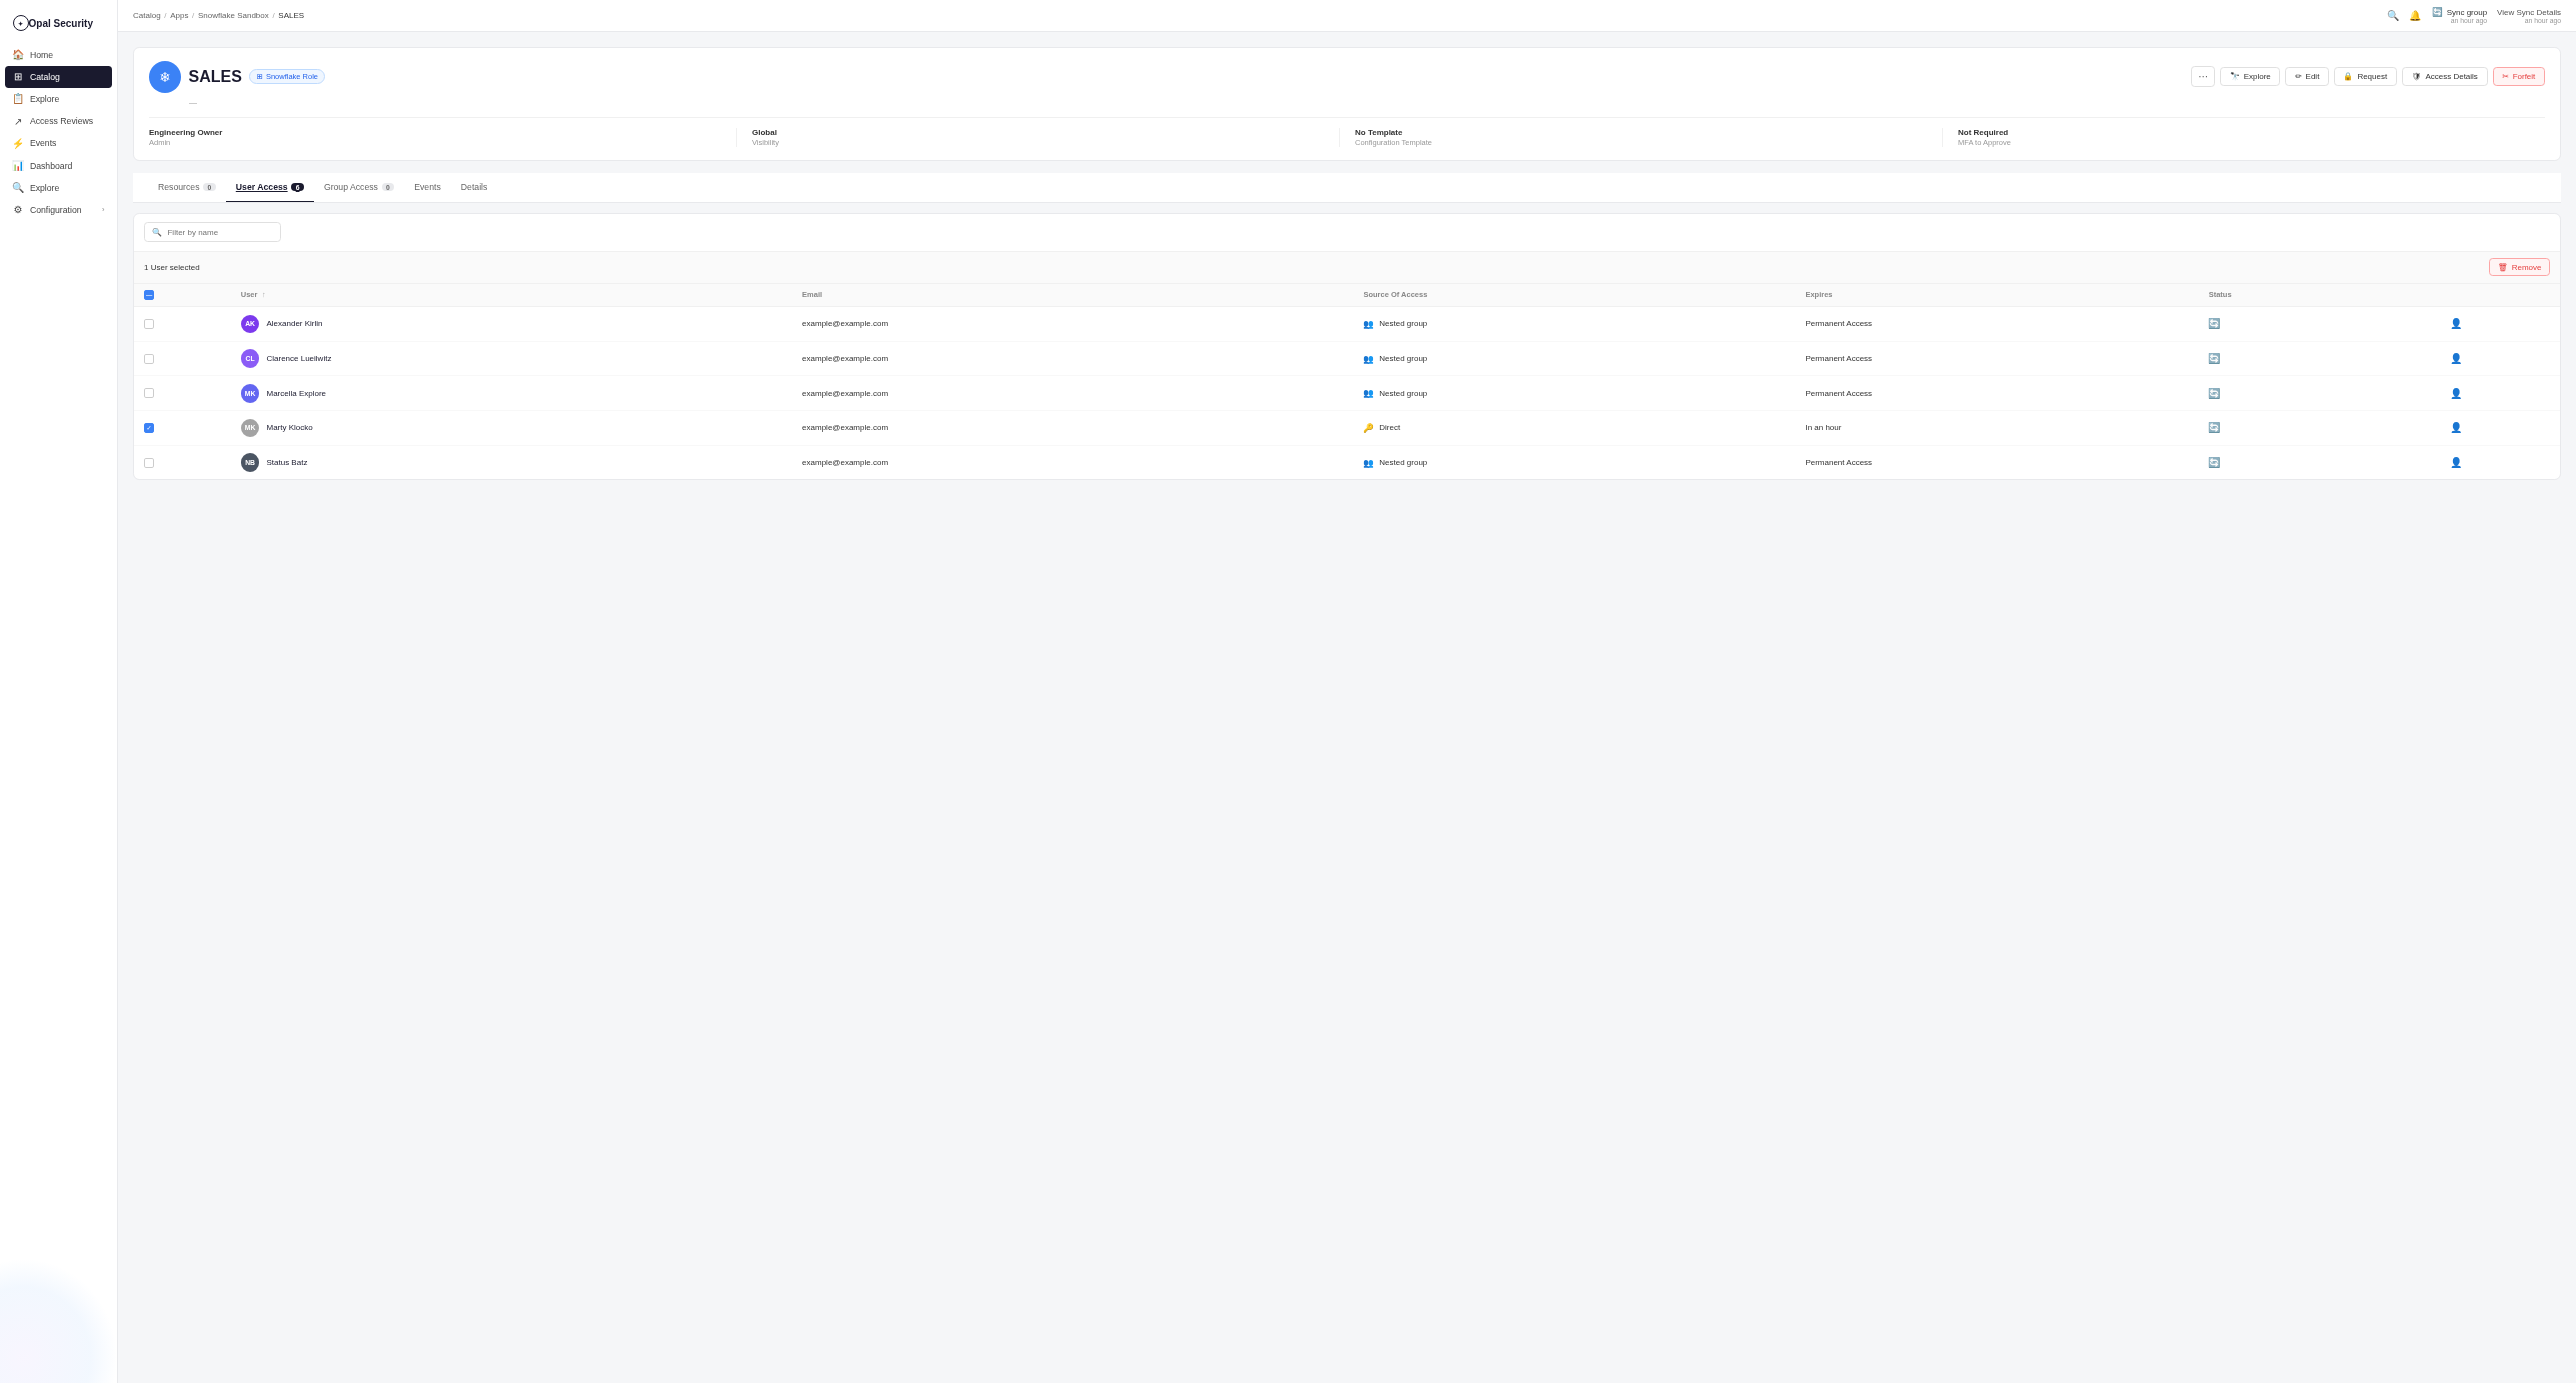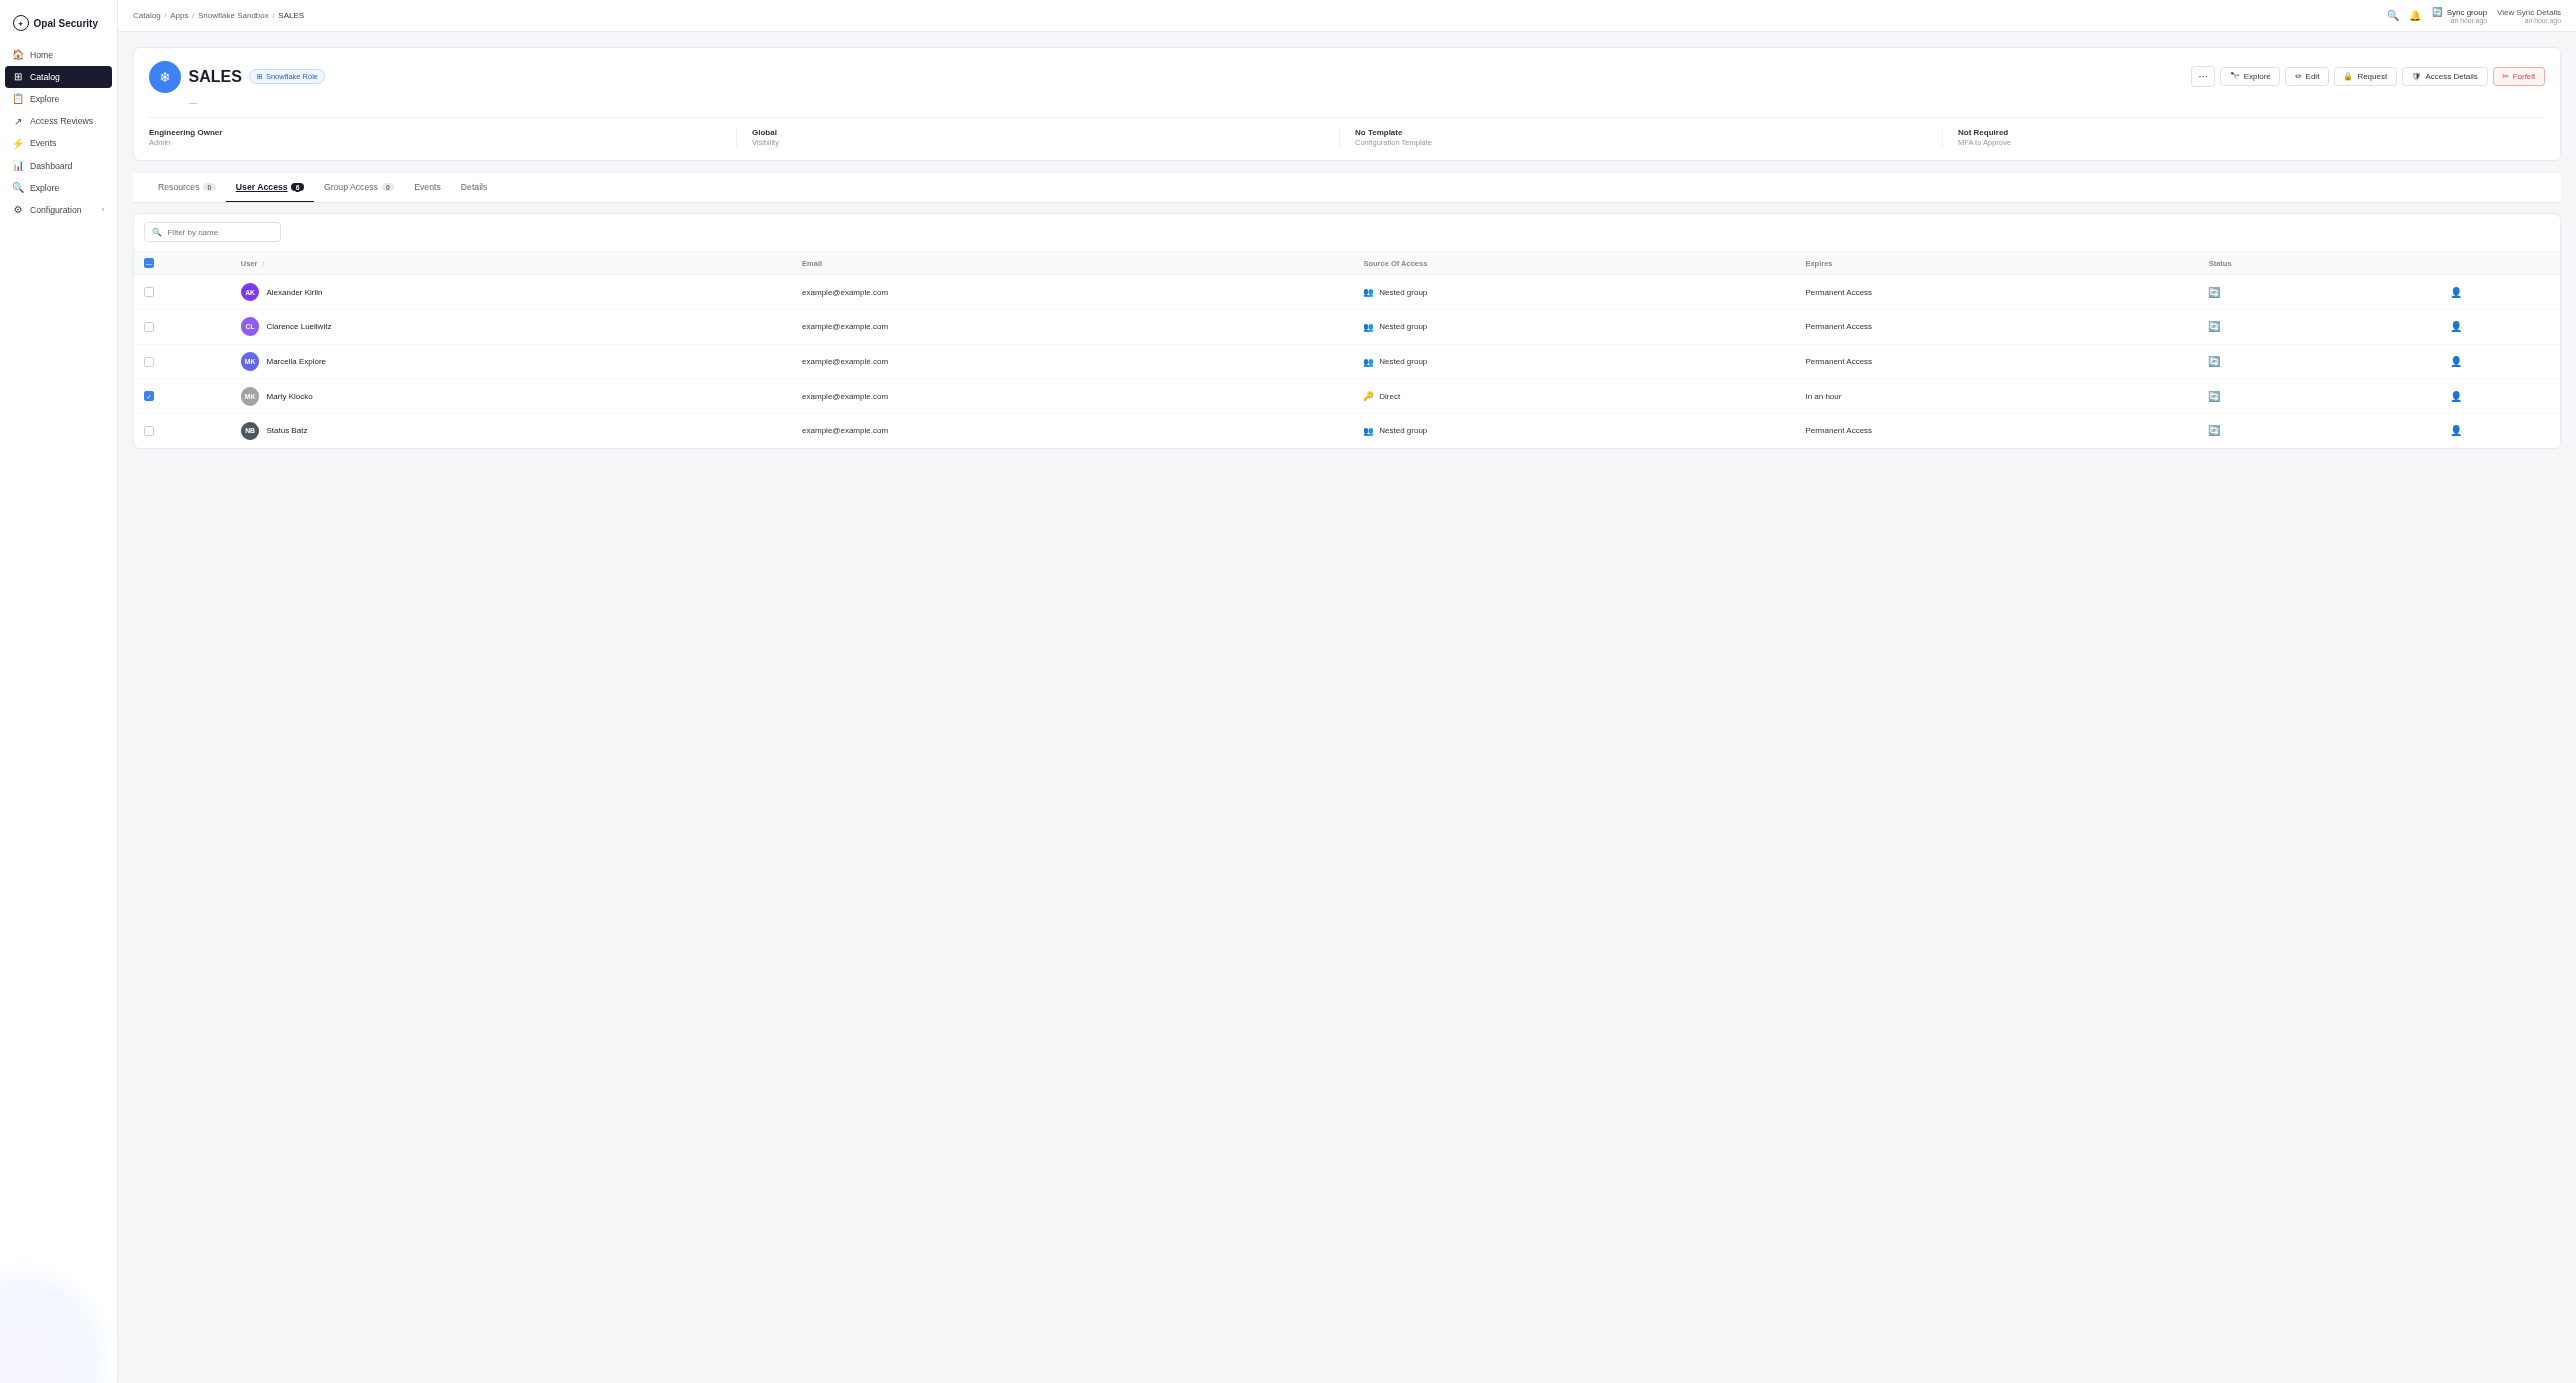--- a/index.html
+++ b/index.html
@@ -1,20 +1,20 @@
 <!DOCTYPE html>
 <html style="font-size:10px"><head>
   <meta charset="utf-8">
   <style>
     * { box-sizing: border-box; margin: 0; padding: 0; }
     body { font-family: -apple-system, BlinkMacSystemFont, 'Segoe UI', sans-serif; font-size: 8.7px; background: #f5f6f8; color: #1a1a2e; display: flex; height: 100vh; overflow: hidden; }
 
     
     .sidebar { width: 118px; min-width: 118px; background: #fff; border-right: 0.6px solid #e8e9ec; display: flex; flex-direction: column; padding: 10px 0; }
-    .sidebar-logo { display: flex; align-items: center; gap: 5px; padding: 5px 12.5px 12.5px; font-weight: 700; font-size: 10px; }
+    .sidebar-logo { display: flex; align-items: center; padding: 5px 12.5px 12.5px; font-weight: 700; font-size: 10px; }
     .sidebar-logo .logo-icon { width: 16px; height: 16px; border: 1.6px solid #1a1a2e; border-radius: 50%; display: flex; align-items: center; justify-content: center; font-size: 6.2px; }
     .sidebar-item { display: flex; align-items: center; gap: 6.2px; padding: 5.6px 12.5px; cursor: pointer; color: #444; font-size: 8.7px; border-radius: 0; }
     .sidebar-item.active { background: #1a1a2e; color: #fff; border-radius: 3.7px; margin: 0 5px; padding: 5.6px 7.5px; }
     .sidebar-item .nav-icon { font-size: 10px; width: 11.2px; text-align: center; }
     .sidebar-bg { position: absolute; bottom: 0; left: 0; width: 118px; height: 125px; opacity: 0.08; pointer-events: none; background: radial-gradient(ellipse at 20% 80%, #a78bfa 0%, #60a5fa 50%, transparent 70%); }
 
     
     .main { flex: 1; display: flex; flex-direction: column; overflow: hidden; }
 
     
@@ -253,20 +253,27 @@
     </div>
 
     <div class="table-area">
       <div class="table-toolbar">
         <div class="filter-input">
           <span class="search-icon">🔍</span>
           <input type="text" style="border: none; outline: none; font-size: 8px; color: rgb(170, 170, 170); background: transparent; width: 106px;" placeholder="Filter by name">
         </div>
       </div>
 
+      <div class="selection-bar">
+        <span class="selection-text">1 User selected</span>
+        <button class="remove-btn">
+          <span>🗑</span>
+          <span>Remove</span>
+        </button>
+      </div>
 
       <table class="table">
         <thead>
           <tr>
             <th class="table-col-check">
               <div class="checkbox indeterminate">—</div>
             </th>
             <th class="table-col-user sortable">
               <span>User</span>
               <span class="sort-arrow">↑</span>

